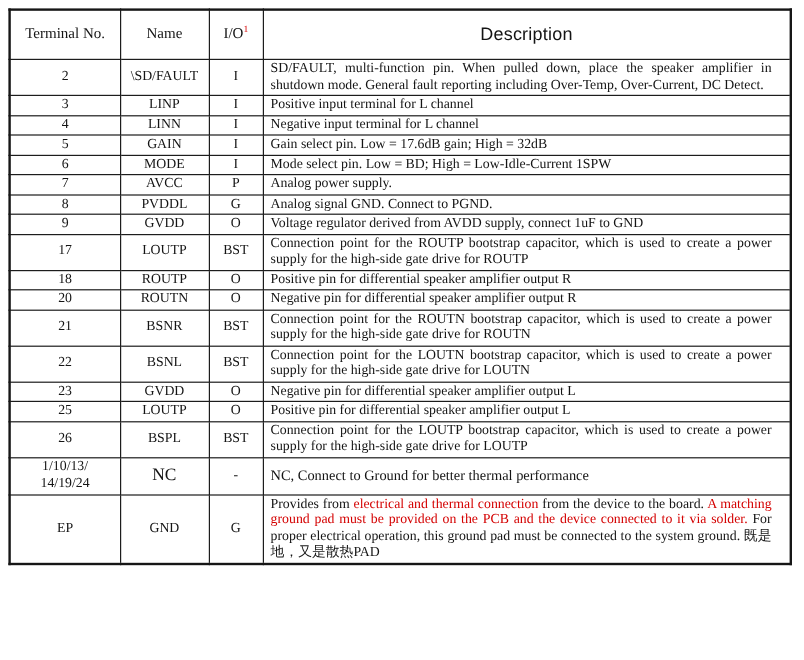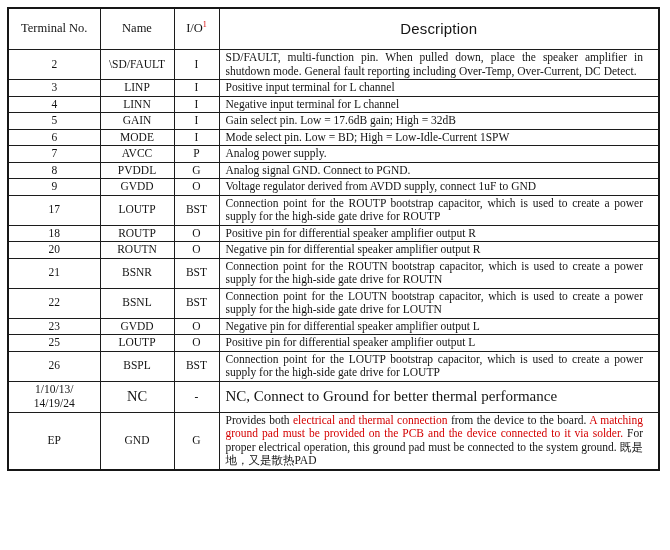--- a/index.html
+++ b/index.html
@@ -55,21 +55,21 @@
     text-align: center;
   }
   td.c-term { white-space: pre-line; }
   td.c-desc {
     text-align: left;
     padding-left: 6px;
     padding-right: 15px;
   }
   td.c-desc.just { text-align: justify; }
   tr.large td.c-name { font-size: 14.5px; }
-  tr.large td.c-desc { font-size: 15px; line-height: 17px; }
+  tr.large td.c-desc { font-size: 12px; line-height: 17px; }
   tr.large td { height: 28px; }
   .red { color: #d40000; }
 </style>
 </head>
 <body>
 
 <div class="page">
   <table class="pin-table">
     <colgroup>
       <col class="c1">
@@ -186,17 +186,17 @@
           <td class="c-term">1/10/13/
 14/19/24</td>
           <td class="c-name">NC</td>
           <td class="c-io">-</td>
           <td class="c-desc">NC, Connect to Ground for better thermal performance</td>
         </tr>
         <tr>
           <td class="c-term">EP</td>
           <td class="c-name">GND</td>
           <td class="c-io">G</td>
-          <td class="c-desc just"><span>Provides both </span><span class="red">electrical and thermal connection</span><span> from the device to the board. </span><span class="red">A matching ground pad must be provided on the PCB and the device connected to it via solder.</span><span> For proper electrical operation, this ground pad must be connected to the system ground. 既是地，又是散热PAD</span></td>
+          <td class="c-desc just"><span>Provides from </span><span class="red">electrical and thermal connection</span><span> from the device to the board. </span><span class="red">A matching ground pad must be provided on the PCB and the device connected to it via solder.</span><span> For proper electrical operation, this ground pad must be connected to the system ground. 既是地，又是散热PAD</span></td>
         </tr>
       </tbody>
   </table>
 </div>
 
 </body></html>

